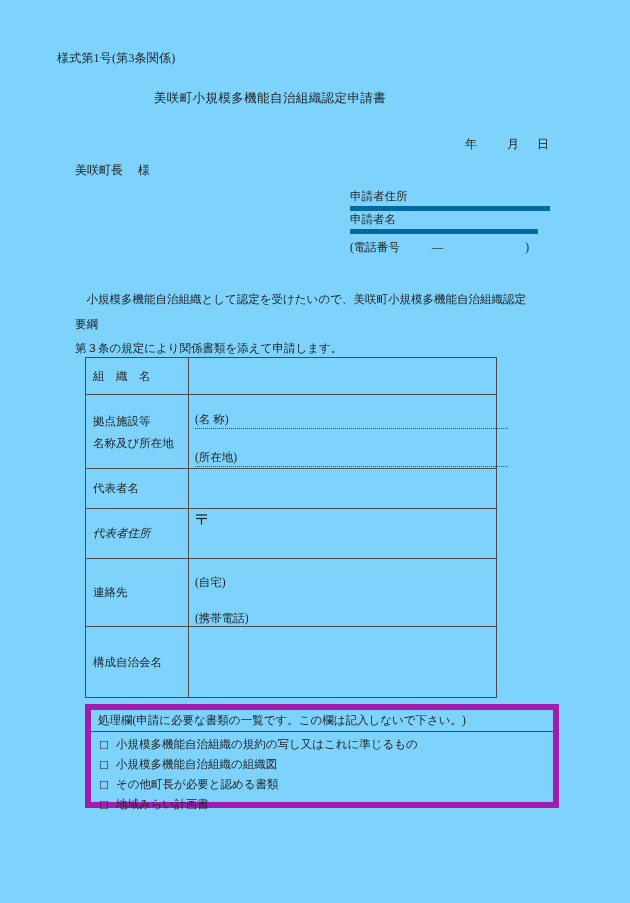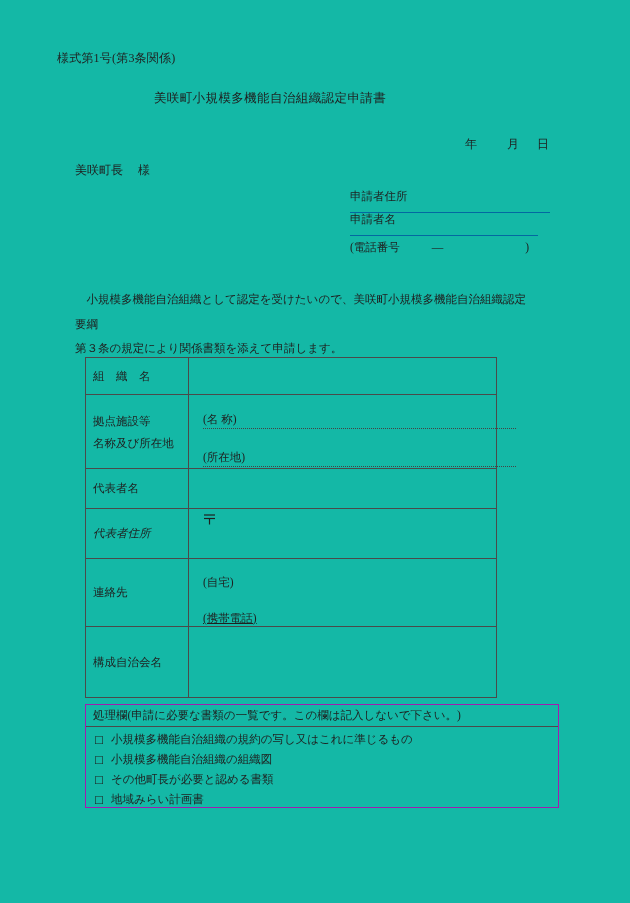--- a/index.html
+++ b/index.html
@@ -1,59 +1,59 @@
 <!DOCTYPE html>
 <html><head>
 <meta charset="utf-8">
 <style>
   html,body{margin:0;padding:0;background:#e8e8e8;}
   .page{
     position:relative;
     width:630px;height:903px;
     margin:0 auto;
-    background:#14b8a6;
+    background:#7dd3fc;
     font-family:"Liberation Serif","DejaVu Serif",serif;
     color:#1f1f1f;
     overflow:hidden;
   }
   .abs{position:absolute;}
   .form-number{left:57px;top:50px;font-size:12px;letter-spacing:0.2px;}
   .title{left:0;top:90px;width:540px;text-align:center;font-size:12.5px;letter-spacing:0.4px;}
   .date-line{left:465px;top:136px;font-size:12px;white-space:nowrap;}
   .date-line .month{margin-left:30px;}
   .date-line .day{margin-left:18px;}
   .addressee{left:75px;top:162px;font-size:12px;white-space:nowrap;}
   .addressee .hon{margin-left:15px;}
-  .u-line{border-bottom:1px solid #0369a1;font-size:11.5px;line-height:14px;padding-bottom:9px;}
+  .u-line{border-bottom:5px solid #0369a1;font-size:11.5px;line-height:14px;padding-bottom:3px;}
   .applicant-address{left:350px;top:189px;width:200px;}
   .applicant-name{left:350px;top:212px;width:188px;}
   .phone-line{left:350px;top:240px;font-size:11.5px;white-space:nowrap;}
   .phone-line .dash{margin-left:32px;}
   .phone-line .close{margin-left:82px;}
   .body-par{left:75px;top:287px;width:460px;font-size:11.5px;line-height:24.5px;}
   .app-table{left:85px;top:357px;border-collapse:collapse;table-layout:fixed;width:412px;}
   .app-table td{border:1px solid #4a4a4a;font-size:11.5px;color:#1f1f1f;padding:0;vertical-align:middle;}
   .app-table td.lbl{width:95px;padding-left:7px;}
-  .app-table td.val{padding-left:14px;}
+  .app-table td.val{padding-left:6px;}
   tr.r1 td{height:36px;}
   tr.r2 td{height:73px;}
   tr.r3 td{height:39px;}
   tr.r4 td{height:45px;font-style:italic;}
   tr.r5 td{height:62px;}
   tr.r6 td{height:70px;}
   .lbl-line{line-height:22px;}
   .dotted{width:313px;border-bottom:1px dotted #444;line-height:14px;padding-bottom:2px;font-size:11.5px;}
   .dotted.first{margin-top:15px;}
   .dotted.second{margin-top:21px;}
   td.postal{vertical-align:top;padding-top:4px;}
   .contact-val{vertical-align:top;}
   .contact-val .home{margin-top:16px;line-height:15px;}
-  .contact-val .mobile{margin-top:21px;line-height:15px;text-decoration:underline;}
+  .contact-val .mobile{margin-top:21px;line-height:15px;}
   .sr{position:absolute;width:1px;height:1px;overflow:hidden;clip:rect(0 0 0 0);white-space:nowrap;}
-  .proc-box{left:85px;top:704px;width:474px;height:104px;border:1px solid #a21caf;box-sizing:border-box;}
+  .proc-box{left:85px;top:704px;width:474px;height:104px;border:6px solid #a21caf;box-sizing:border-box;}
   .proc-header{height:21px;line-height:21px;border-bottom:1px solid #4a4a4a;padding-left:7px;font-size:11.5px;white-space:nowrap;}
   .proc-items{padding-top:2px;}
   .proc-item{height:20px;line-height:20px;padding-left:8px;font-size:11.5px;white-space:nowrap;}
   .checkbox{display:inline-block;font-family:"DejaVu Sans","Liberation Sans",sans-serif;font-size:10.5px;margin-right:7px;transform:translateY(-0.5px);}
   .postal-icon{display:inline-block;}
 </style>
 </head>
 <body>
 
 <div class="page">

